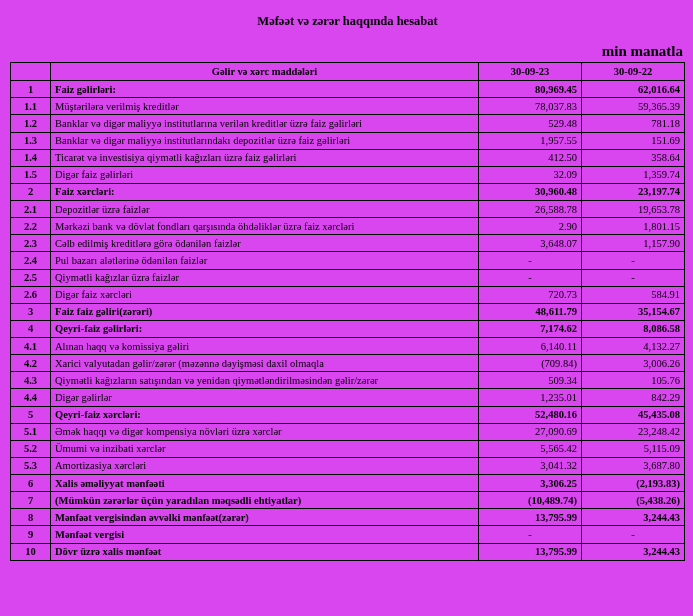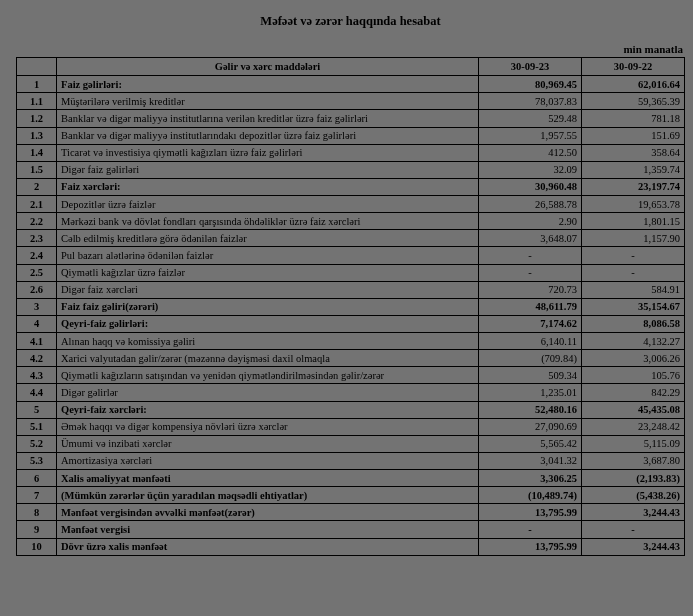--- a/index.html
+++ b/index.html
@@ -7,34 +7,34 @@
     padding: 0;
     background: #ffffff;
     width: 693px;
     font-family: "Liberation Serif", "DejaVu Serif", serif;
     color: #000;
   }
   .page {
     width: 693px;
     height: 616px;
     box-sizing: border-box;
-    padding: 14px 8px 4px 16px;
-    background: #737373;
+    padding: 14px 8px 4px 10px;
+    background: #d946ef;
     overflow: hidden;
   }
   .title {
     text-align: center;
     font-weight: bold;
     font-size: 12.5px;
     margin: 0 0 14px 0;
   }
   .unit-note {
     text-align: right;
     font-weight: bold;
-    font-size: 11px;
+    font-size: 15px;
     margin: 0 2px 2px 0;
   }
   table.pl {
     width: 100%;
     border-collapse: collapse;
     border: 1.5px solid #000;
     table-layout: fixed;
   }
   table.pl th, table.pl td {
     border: 1px solid #000;

